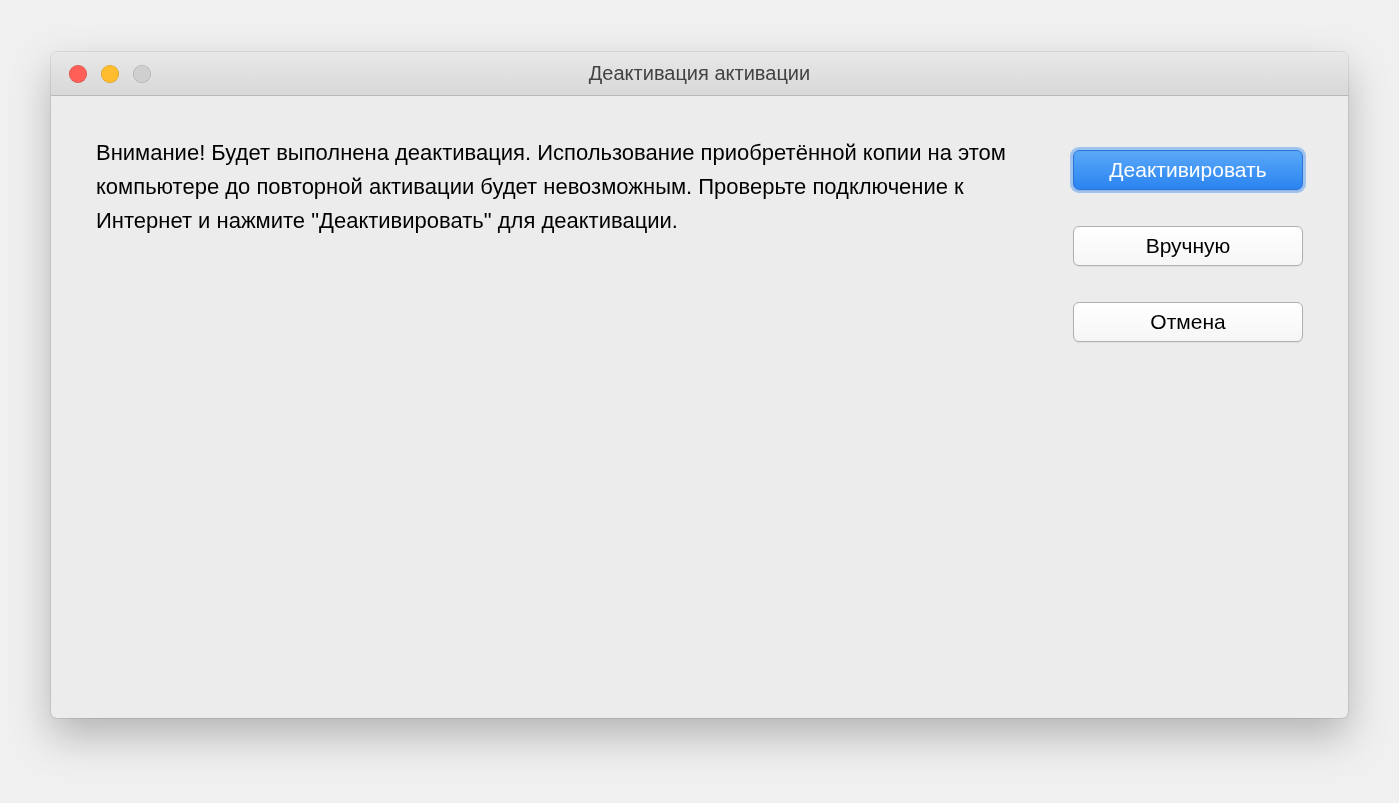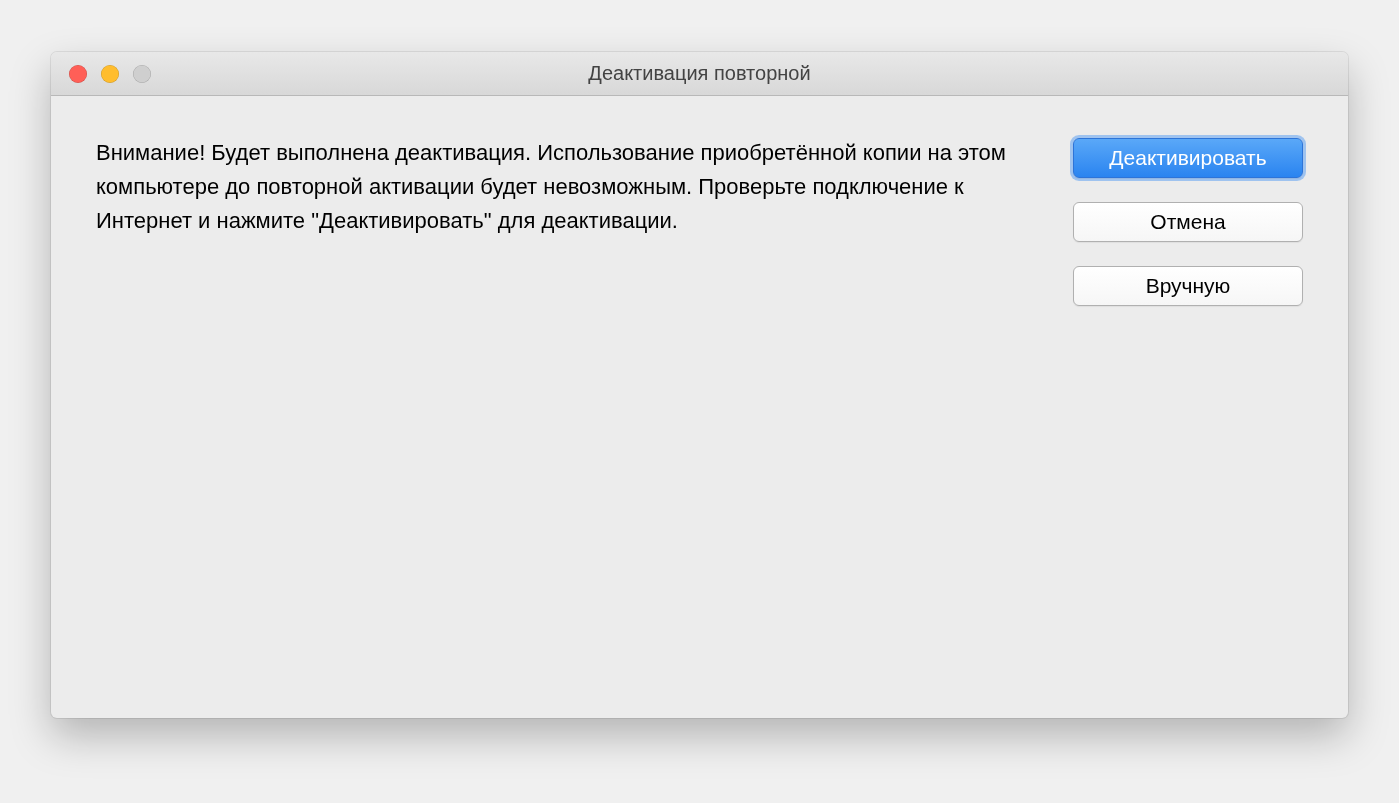--- a/index.html
+++ b/index.html
@@ -88,43 +88,44 @@
     .btn {
       height: 40px;
       border-radius: 6px;
       font-size: 21px;
       font-family: inherit;
       border: 1px solid #b0b0b0;
       background: linear-gradient(to bottom, #ffffff, #f6f6f6);
       color: #000;
       cursor: pointer;
       box-shadow: 0 1px 1px rgba(0,0,0,0.06);
+      margin-top: 12px;
     }
     .btn.primary {
       background: linear-gradient(to bottom, #5aa8f8, #2a84f0);
       border: 1px solid #2d74d8;
       color: #fff;
       box-shadow: 0 0 0 3px rgba(66,147,244,0.45), 0 1px 1px rgba(0,0,0,0.1);
     }
   </style>
 </head>
 <body>
 
 <div class="window">
   <div class="titlebar">
     <div class="traffic-lights">
       <div class="traffic-light tl-close"></div>
       <div class="traffic-light tl-min"></div>
       <div class="traffic-light tl-max"></div>
     </div>
-    <div class="title">Деактивация повторной</div>
+    <div class="title">Деактивация активации</div>
   </div>
   <div class="content">
     <div class="message">
       <p>Внимание! Будет выполнена деактивация. Использование приобретённой копии на этом компьютере до повторной активации будет невозможным. Проверьте подключение к Интернет и нажмите "Деактивировать" для деактивации.</p>
     </div>
     <div class="buttons">
       <button class="btn primary">Деактивировать</button>
+      <button class="btn">Вручную</button>
       <button class="btn">Отмена</button>
-      <button class="btn">Вручную</button>
     </div>
   </div>
 </div>
 
 </body></html>

